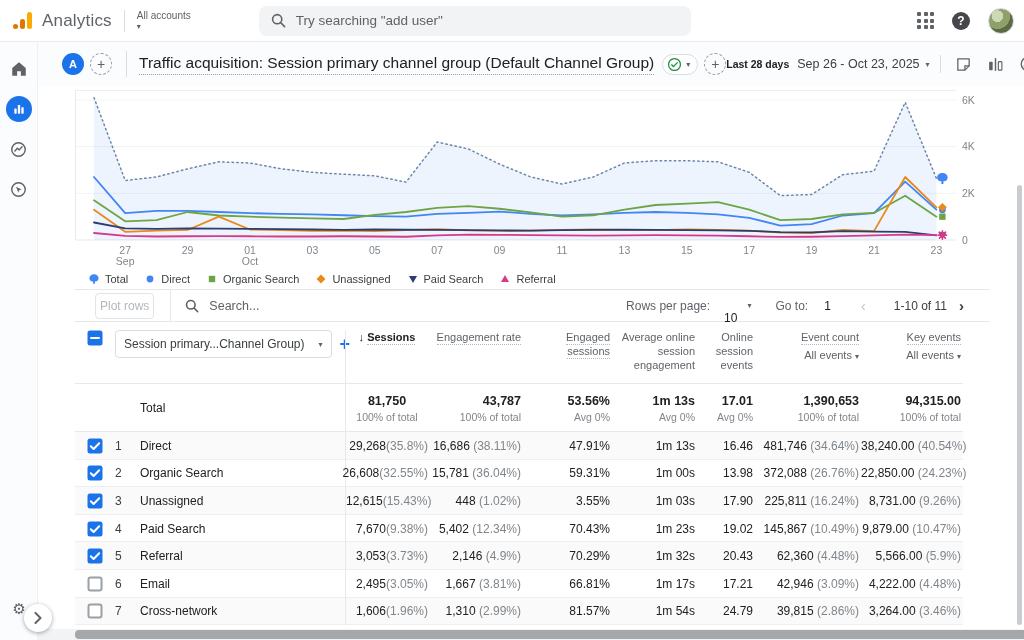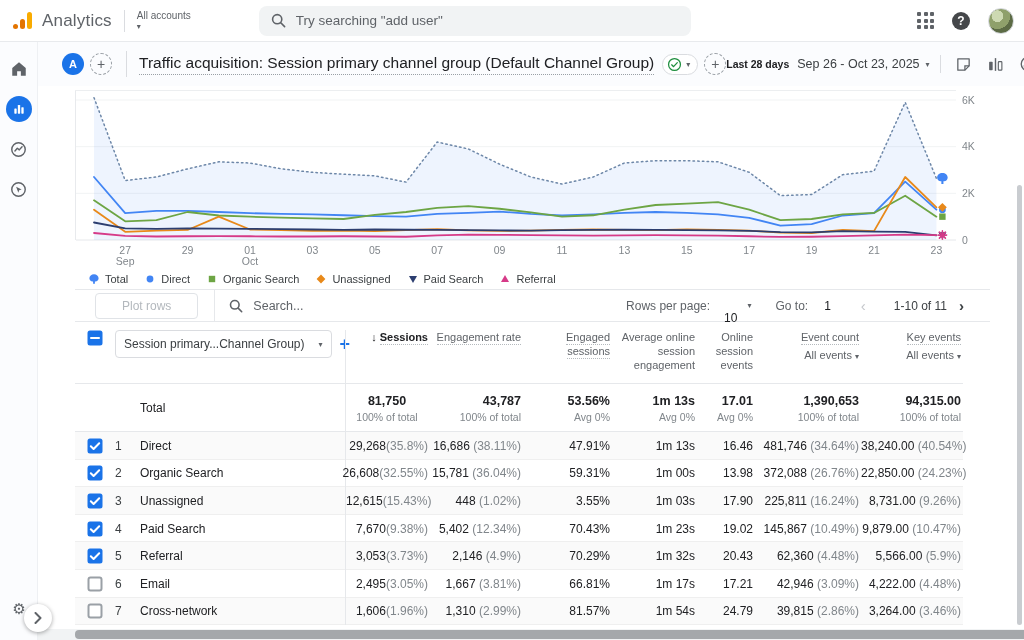--- a/index.html
+++ b/index.html
@@ -63,21 +63,21 @@
 
   
   .chart-wrap { margin:4px 0 0 37px; position:relative; }
   .legend { display:flex; align-items:center; gap:16px; padding:6px 0 4px 13px; }
   .leg-item { display:flex; align-items:center; gap:5px; font-size:11px; color:#3c4043; cursor:pointer;}
 
   
   .controls { margin-left:37px; width:915px; border-top:1px solid #e6e8eb; border-bottom:1px solid #e6e8eb;
     height:33px; display:flex; align-items:center; padding:0 26px 0 20px; }
   .plot-rows { border:1px solid #e0e3e7; border-radius:4px; color:#b3b8bd; font-size:12px;
-    padding:5px 26px; background:#fff; cursor:default;}
+    padding:5px 4px; background:#fff; cursor:default;}
   .ctl-div { width:1px; height:33px; background:#e6e8eb; margin:0 14px 0 16px;}
   .tbl-search { display:flex; align-items:center; gap:10px; color:#5f6368; cursor:text;}
   .tbl-search .ph { font-size:12.5px; }
   .ctl-right { margin-left:auto; display:flex; align-items:center; font-size:12px; color:#5f6368;}
   .rpp-val { color:#202124; margin-left:14px; cursor:pointer;margin-top:25px;}
   .rpp-caret { font-size:8px; margin-left:10px; color:#5f6368;}
   .goto-lab { margin-left:24px; }
   .goto-val { color:#202124; margin-left:16px; cursor:pointer;}
   .pg-prev { margin-left:30px; color:#c4c7cb; font-size:15px; cursor:default;}
   .pg-range { margin-left:28px; color:#3c4043;}
@@ -355,21 +355,21 @@
               </svg>
             </span>
           <span class="dim-select">
             <span class="dim-box">
               <span>Session primary...Channel Group)</span>
               <span class="caret">▾</span>
             </span>
             <span class="dim-plus">+</span>
           </span>
 
-        <span class="hcell sorted metric-border" style="height: 54px;"><span style="color: rgb(32, 33, 36); border: none; font-weight: bold;">↓ </span><span class="lab u">Sessions</span></span>
+        <span class="hcell sorted metric-border" style="height: 54px; text-align: center;"><span style="color: rgb(32, 33, 36); border: none; font-weight: bold;">↓ </span><span class="lab u">Sessions</span></span>
             <span class="hcell" style="height: 54px;"><span class="lab u">Engagement rate</span></span>
             <span class="hcell" style="height: 54px;"><span class="lab u">Engaged sessions</span></span>
             <span class="hcell" style="height: 54px;"><span class="lab">Average online session engagement</span></span>
             <span class="hcell" style="height: 54px;"><span class="lab">Online session events</span></span>
             <span class="hcell" style="height: 54px;"><span class="lab u">Event count</span><span class="sub" style="display: block;">All events <span style="font-size: 8px;">▾</span></span></span>
             <span class="hcell" style="height: 54px;"><span class="lab u">Key events</span><span class="sub" style="display: block;">All events <span style="font-size: 8px;">▾</span></span></span>
           </div>
         <div class="t-grid t-total">
           <span></span>
             <span></span>

